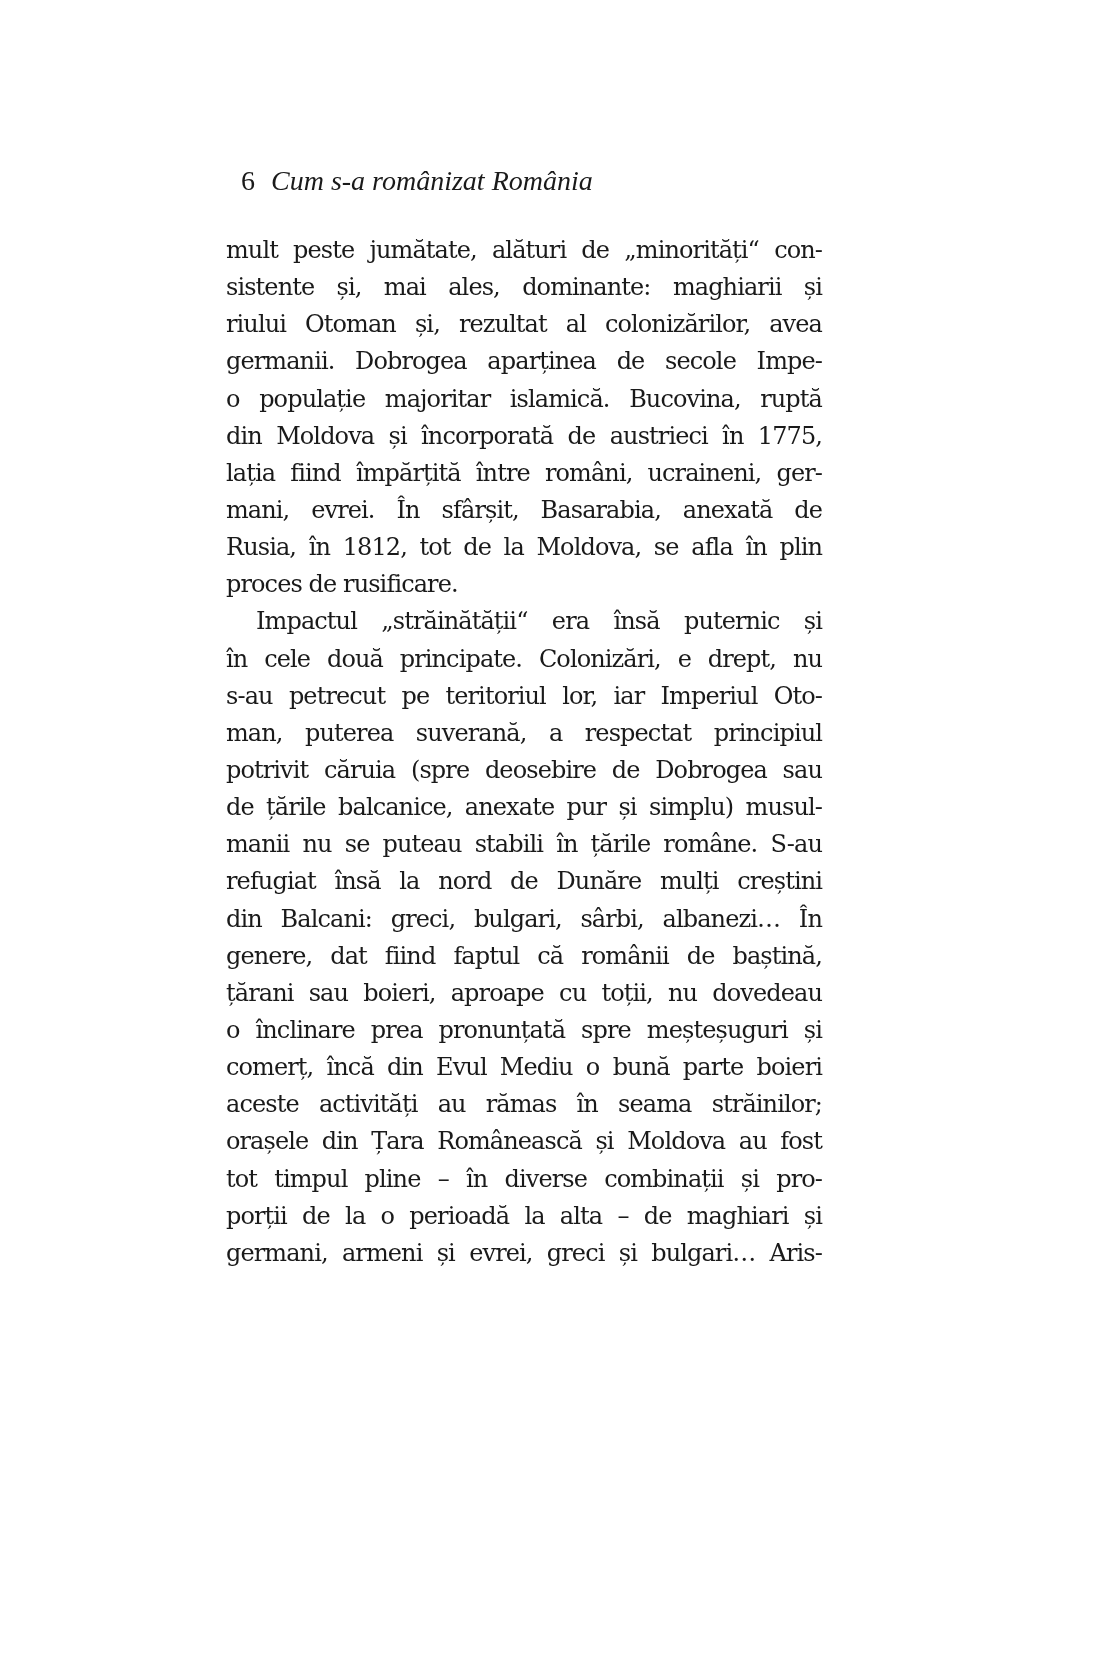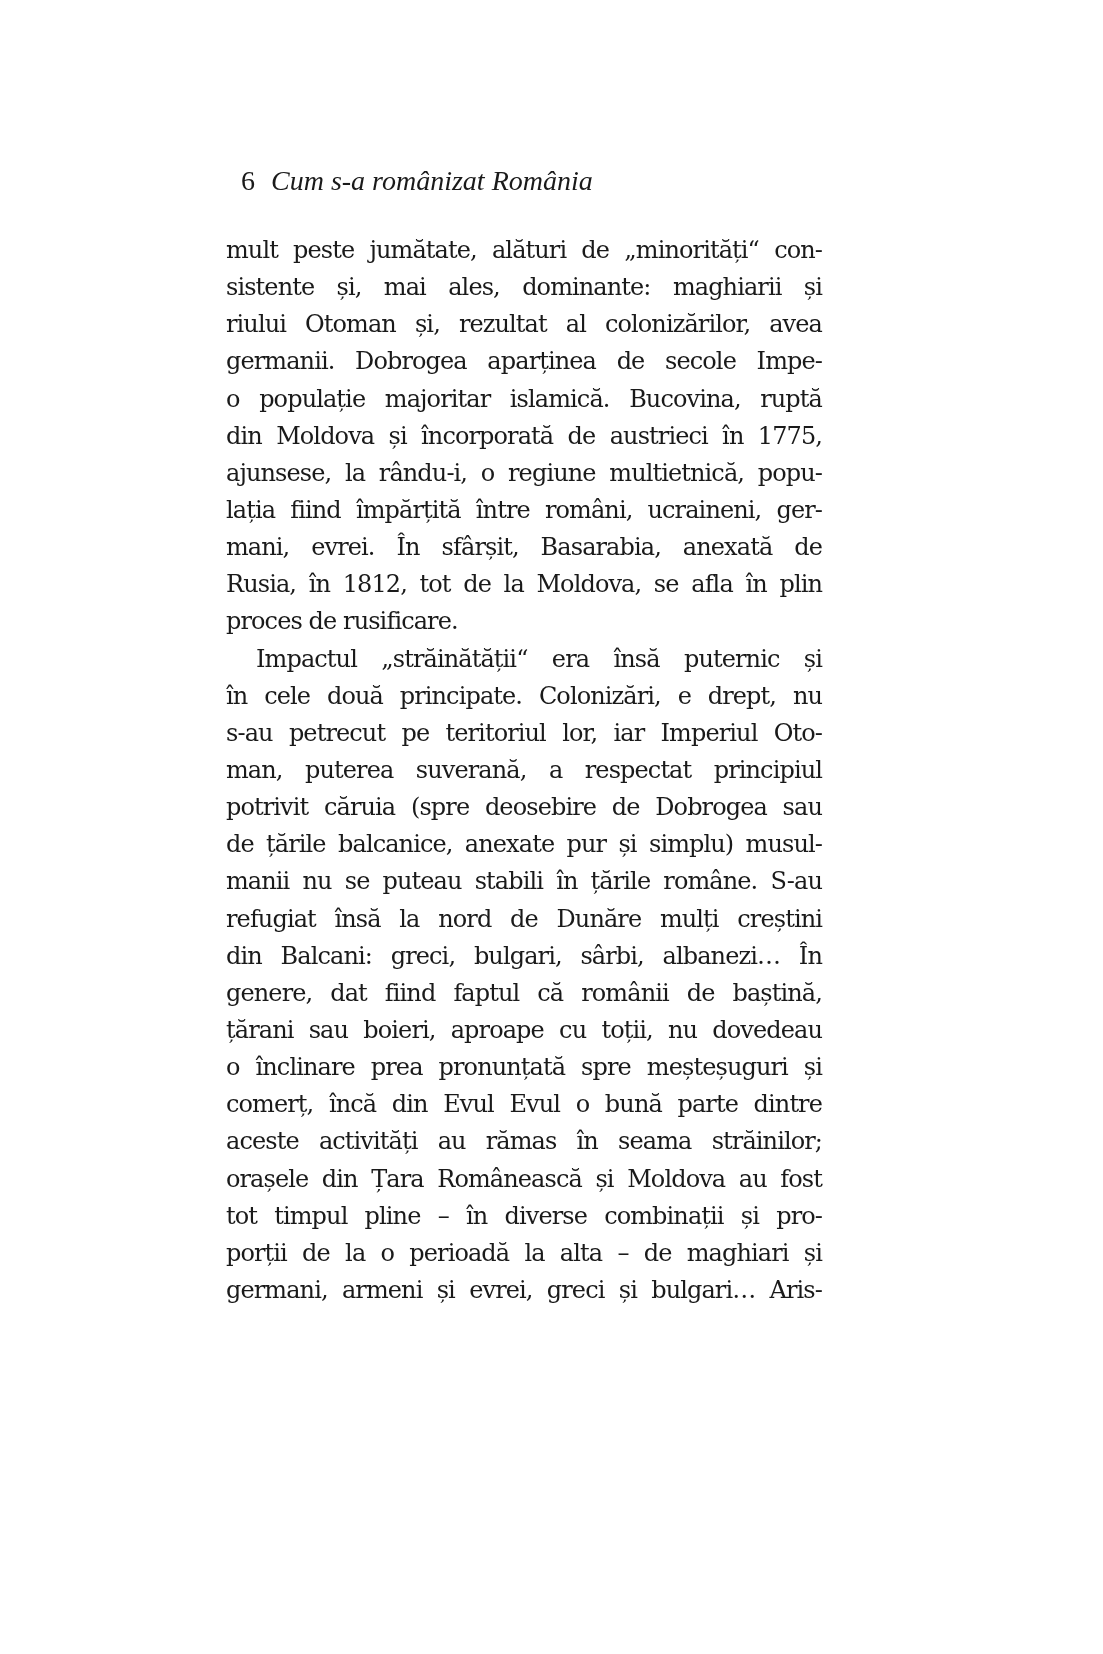--- a/index.html
+++ b/index.html
@@ -75,41 +75,40 @@
 
   <div class="body-text">
 
     <div>
       <span class="line">mult peste jumătate, alături de „minorități“ con-</span>
       <span class="line">sistente și, mai ales, dominante: maghiarii și</span>
       <span class="line">riului Otoman și, rezultat al colonizărilor, avea</span>
       <span class="line">germanii. Dobrogea aparținea de secole Impe-</span>
       <span class="line">o populație majoritar islamică. Bucovina, ruptă</span>
       <span class="line">din Moldova și încorporată de austrieci în 1775,</span>
-      <span class="line">ajunsese, la rându-i, o regiune multietnică, popu-</span>
       <span class="line">lația fiind împărțită între români, ucraineni, ger-</span>
       <span class="line">mani, evrei. În sfârșit, Basarabia, anexată de</span>
       <span class="line">Rusia, în 1812, tot de la Moldova, se afla în plin</span>
       <span class="line last">proces de rusificare.</span>
     </div>
 
     <div>
       <span class="line indent">Impactul „străinătății“ era însă puternic și</span>
       <span class="line">în cele două principate. Colonizări, e drept, nu</span>
       <span class="line">s-au petrecut pe teritoriul lor, iar Imperiul Oto-</span>
       <span class="line">man, puterea suverană, a respectat principiul</span>
       <span class="line">potrivit căruia (spre deosebire de Dobrogea sau</span>
       <span class="line">de țările balcanice, anexate pur și simplu) musul-</span>
       <span class="line">manii nu se puteau stabili în țările române. S-au</span>
       <span class="line">refugiat însă la nord de Dunăre mulți creștini</span>
       <span class="line">din Balcani: greci, bulgari, sârbi, albanezi… În</span>
       <span class="line">genere, dat fiind faptul că românii de baștină,</span>
       <span class="line">țărani sau boieri, aproape cu toții, nu dovedeau</span>
       <span class="line">o înclinare prea pronunțată spre meșteșuguri și</span>
-      <span class="line">comerț, încă din Evul Evul o bună parte dintre</span>
+      <span class="line">comerț, încă din Evul Mediu o bună parte boieri</span>
       <span class="line">aceste activități au rămas în seama străinilor;</span>
       <span class="line">orașele din Țara Românească și Moldova au fost</span>
       <span class="line">tot timpul pline – în diverse combinații și pro-</span>
       <span class="line">porții de la o perioadă la alta – de maghiari și</span>
       <span class="line">germani, armeni și evrei, greci și bulgari… Aris-</span>
     </div>
   </div>
 
 </div>
 

